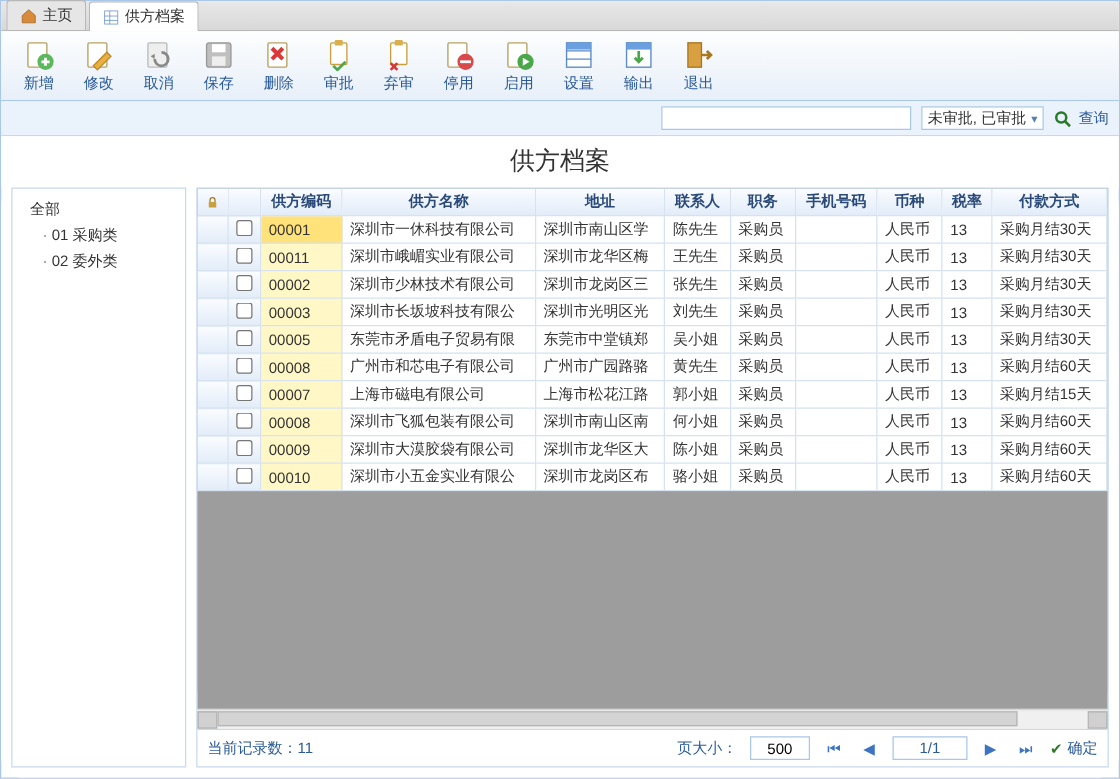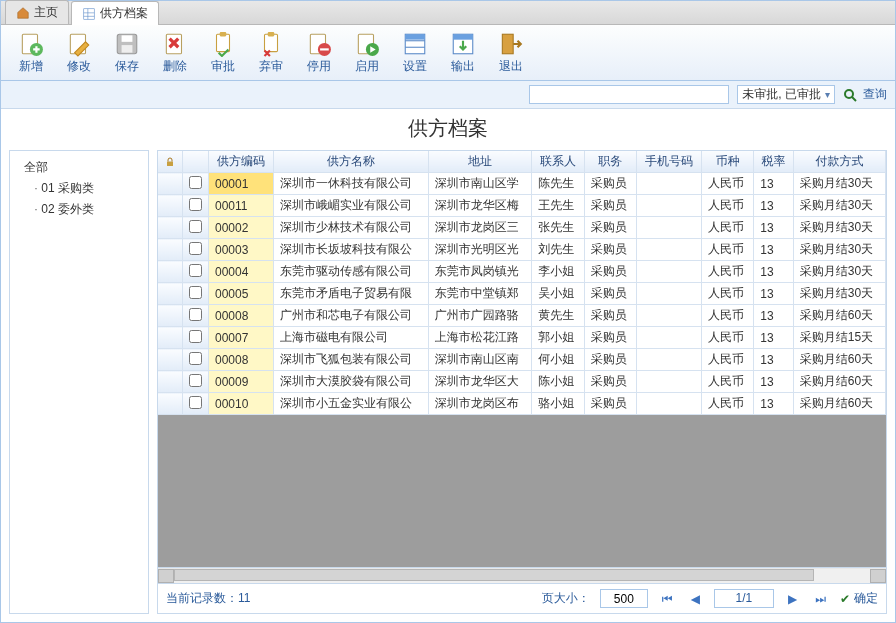--- a/index.html
+++ b/index.html
@@ -155,21 +155,21 @@
   border-bottom: 1px solid #d6e2f0;
   padding: 2px 6px;
   height: 19px;
   text-align: left;
   font-size: 12px;
   white-space: nowrap;
 }
 thead th {
   background: linear-gradient(#fafcff,#e2ecf8);
   color:#2a4a7a;
-  font-weight:normal;
+  font-weight:bold;
   text-align:center;
   position:sticky;
   top:0;
 }
 th.lockcol, td.lockcol { width:20px; text-align:center; background:linear-gradient(#fafcff,#e2ecf8); }
 td.chkcol { width:18px; text-align:center; background:linear-gradient(#fafcff,#e2ecf8); }
 th.chkcol { width:18px; }
 td.codecol { background:#fff8c6; }
 tbody tr.selected td.codecol { background:#ffe27a; }
 .num-right { text-align:left; }
@@ -243,20 +243,30 @@
         <span class="lbl">新增</span>
       </div>
       <div class="tbtn">
         <span class="ticon">
           <svg width="26" height="26" viewBox="0 0 24 24">
             <rect x="4" y="3" width="14" height="18" rx="1" fill="#fff" stroke="#b8a060"></rect>
             <path d="M8 20l10-10 3 3-10 10z" fill="#e8b040" stroke="#c08820"></path>
           </svg>
         </span>
         <span class="lbl">修改</span>
+      </div>
+      <div class="tbtn">
+        <span class="ticon">
+          <svg width="26" height="26" viewBox="0 0 24 24">
+            <rect x="4" y="3" width="14" height="18" rx="1" fill="#eee" stroke="#bbb"></rect>
+            <path d="M14 10a5 5 0 1 1-5 5" fill="none" stroke="#888" stroke-width="2"></path>
+            <path d="M9 15l-3-2 3-2z" fill="#888"></path>
+          </svg>
+        </span>
+        <span class="lbl">取消</span>
       </div>
       <div class="tbtn">
         <span class="ticon">
           <svg width="26" height="26" viewBox="0 0 24 24">
             <rect x="3" y="3" width="18" height="18" rx="2" fill="#bfbfbf" stroke="#999"></rect>
             <rect x="7" y="4" width="10" height="6" fill="#fff"></rect>
             <rect x="7" y="13" width="10" height="7" fill="#eee"></rect>
           </svg>
         </span>
         <span class="lbl">保存</span>
@@ -438,33 +448,20 @@
                 <td>刘先生</td>
                 <td>采购员</td>
                 <td></td>
                 <td>人民币</td>
                 <td class="num-right">13</td>
                 <td>采购月结30天</td>
               </tr>
               <tr>
                 <td class="lockcol"></td>
                 <td class="chkcol"><input type="checkbox" style=""></td>
-                <td class="codecol">00004</td>
-                <td>东莞市驱动传感有限公司</td>
-                <td>东莞市凤岗镇光</td>
-                <td>李小姐</td>
-                <td>采购员</td>
-                <td></td>
-                <td>人民币</td>
-                <td class="num-right">13</td>
-                <td>采购月结30天</td>
-              </tr>
-              <tr>
-                <td class="lockcol"></td>
-                <td class="chkcol"><input type="checkbox" style=""></td>
                 <td class="codecol">00005</td>
                 <td>东莞市矛盾电子贸易有限</td>
                 <td>东莞市中堂镇郑</td>
                 <td>吴小姐</td>
                 <td>采购员</td>
                 <td></td>
                 <td>人民币</td>
                 <td class="num-right">13</td>
                 <td>采购月结30天</td>
               </tr>

